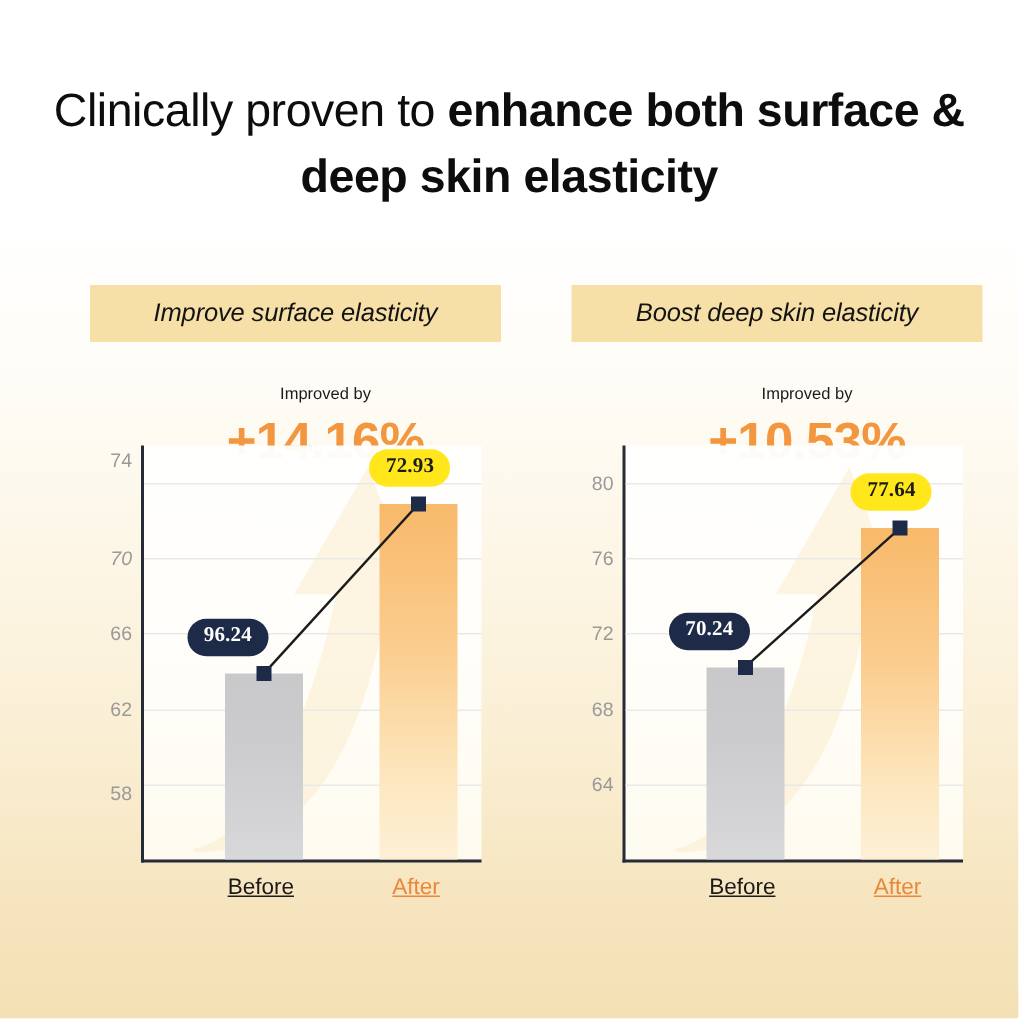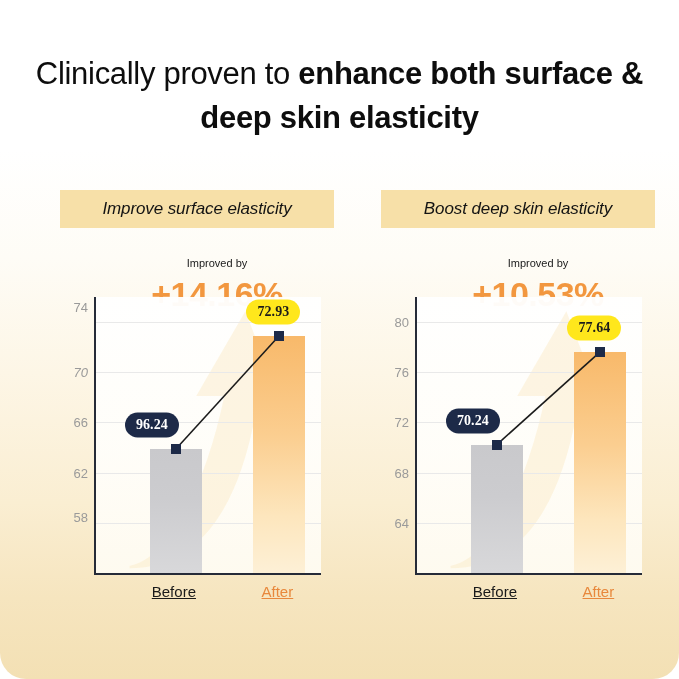--- a/index.html
+++ b/index.html
@@ -20,21 +20,20 @@
     height: 679px;
     background: linear-gradient(180deg,
         #ffffff 0%,
         #ffffff 22%,
         #fefcf6 38%,
         #fdf6e6 55%,
         #faeed2 74%,
         #f6e5bf 88%,
         #f3e0b4 100%);
     overflow: hidden;
-    border-radius: 26px;
   }
 
   
   .headline {
     position: absolute;
     left: 0;
     top: 52px;
     width: 679px;
     text-align: center;
     color: #0d0d0d;
@@ -215,21 +214,21 @@
     <div class="improve-wrap">
       <div class="improve-label">Improved by</div>
       <div class="improve-value">+14.16%</div>
     </div>
     <div class="chart">
       <div class="plot" id="plot-0">
         <svg class="watermark" viewBox="0 0 100 100" preserveAspectRatio="none">
           <path d="M6 98 C 26 96, 48 72, 60 34 L 44 34 L 72 2 L 94 40 L 78 40 C 66 84, 38 99, 6 99 Z" fill="#fbeccb" opacity="0.85"></path>
         </svg>
       <div class="gridline" style="top: 225.818px;"></div>
-          <div class="ytick" style="top: 220px;">58</div>
+          <div class="ytick" style="top: 232px;">58</div>
           <div class="gridline" style="top: 175.636px;"></div>
           <div class="ytick" style="top: 175.636px;">62</div>
           <div class="gridline" style="top: 125.455px;"></div>
           <div class="ytick" style="top: 125.455px;">66</div>
           <div class="gridline" style="top: 75.2727px;"></div>
           <div class="ytick" style="top: 75.2727px; font-style: italic;">70</div>
           <div class="gridline" style="top: 25.0909px;"></div>
           <div class="ytick" style="top: 10px;">74</div>
           <div class="bar bar-before" style="left: 53.875px; height: 123.949px;"></div>
           <div class="bar bar-after" style="left: 157.375px; height: 237.485px;"></div>

